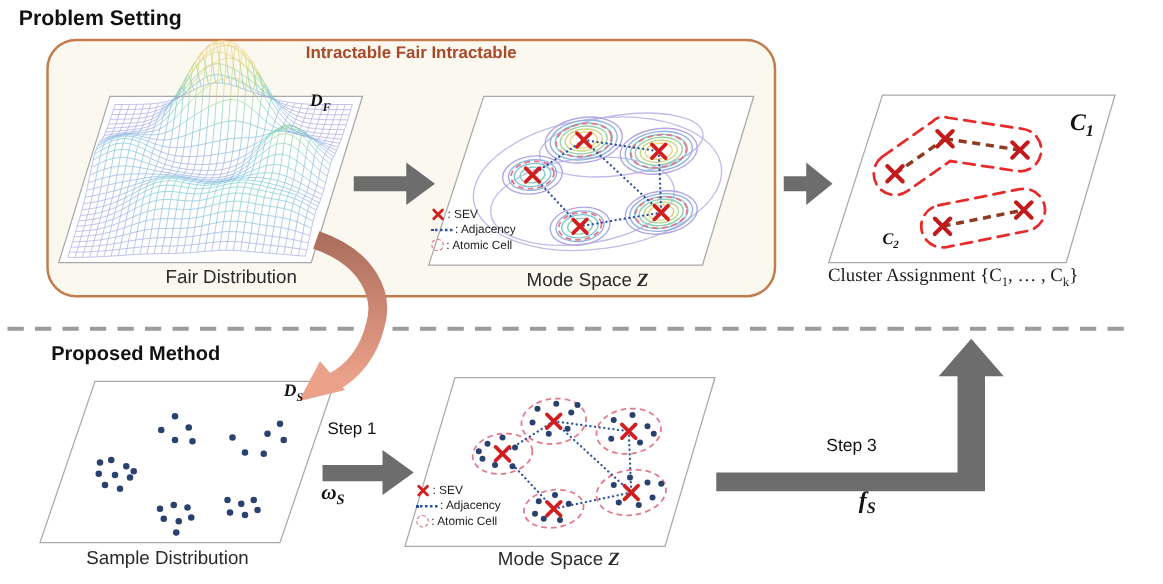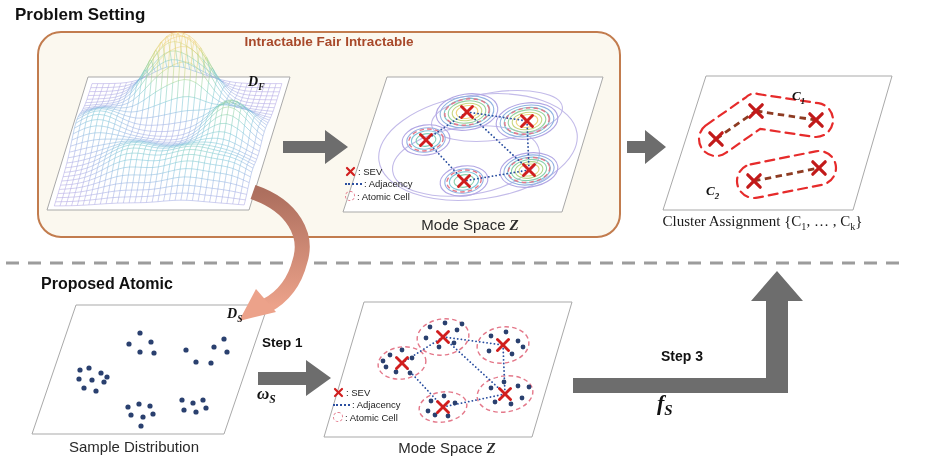--- a/index.html
+++ b/index.html
@@ -10,21 +10,21 @@
   #fig{position:absolute;left:0;top:0;z-index:2}
   .txt{position:absolute;z-index:3;white-space:nowrap;color:#1c1c1c}
   .title{font-weight:bold;font-size:17px;color:#111}
   .subtitle{font-weight:bold;font-size:16px;color:#111}
   .boxtitle{font-weight:bold;font-size:13.5px;color:#a8492a}
   .plabel{font-size:15px;color:#2a2a2a}
   .serif{font-family:"Liberation Serif",serif}
   .mathlbl{font-family:"Liberation Serif",serif;font-style:italic;font-weight:bold;font-size:14px;color:#111}
   .mathlbl sub, .serif sub{font-size:0.68em}
   .zsym{font-family:"Liberation Serif",serif;font-style:italic;font-weight:bold;margin-left:4px}
-  .steplbl{font-weight:bold;font-size:13.5px;color:#111}
+  .steplbl{font-weight:normal;font-size:13.5px;color:#111}
   .biased{font-size:11.5px;line-height:14px;color:#3c3c3c;text-align:center}
   .legend{position:absolute;z-index:3;font-size:9.5px;color:#222}
   .lrow{display:flex;align-items:center;gap:2px;height:12.5px}
   .ldots{width:17px;height:0;border-bottom:2px dotted #2b4fa0;display:inline-block}
   .lcell{width:8px;height:8px;border:1.2px dashed #e4788a;border-radius:50%;display:inline-block}
 </style>
 </head>
 <body>
 
 <div class="stage">
@@ -2248,20 +2248,21 @@
     </svg>
 
   <div class="txt title" style="left:15px;top:5px">Problem Setting</div>
 
   <div class="txt boxtitle" style="left:37px;top:34px;width:584px;text-align:center">Intractable Fair Intractable</div>
 
   <div class="txt mathlbl" style="left:248px;top:74px">
     <span>D</span><sub>F</sub>
   </div>
 
+  <div class="txt plabel" style="left:110px;top:213px;width:150px;text-align:center">Fair Distribution</div>
 
   <div class="txt plabel" style="left:395px;top:216px;width:150px;text-align:center">
     <span>Mode Space</span><span class="zsym">Z</span>
   </div>
 
   <div class="legend" style="left:345px;top:165px">
     <div class="lrow">
       <svg width="11" height="11">
         <line x1="2" y1="2" x2="9" y2="9" stroke="#d11e1e" stroke-width="2.2" stroke-linecap="round"></line>
         <line x1="2" y1="9" x2="9" y2="2" stroke="#d11e1e" stroke-width="2.2" stroke-linecap="round"></line>
@@ -2275,29 +2276,29 @@
     <div class="lrow">
       <span class="lcell"></span>
       <span>: Atomic Cell</span>
     </div>
   </div>
 
   <div class="txt serif" style="left:650px;top:213px;width:225px;text-align:center;font-size:15px">
     <span>Cluster Assignment {C</span><sub>1</sub><span>, … , C</span><sub>k</sub><span>}</span>
   </div>
 
-  <div class="txt mathlbl" style="left:792px;top:88px;font-size:13px">
+  <div class="txt mathlbl" style="left:856px;top:88px;font-size:19px">
     <span>C</span><sub>1</sub>
   </div>
   <div class="txt mathlbl" style="left:706px;top:183px;font-size:13px">
     <span>C</span><sub>2</sub>
   </div>
 
 
-  <div class="txt subtitle" style="left:41px;top:275px">Proposed Atomic</div>
+  <div class="txt subtitle" style="left:41px;top:275px">Proposed Method</div>
 
   <div class="txt mathlbl" style="left:227px;top:306px">
     <span>D</span><sub>S</sub>
   </div>
 
   <div class="txt plabel" style="left:59px;top:438px;width:150px;text-align:center">Sample Distribution</div>
 
   <div class="txt steplbl" style="left:262px;top:335px">Step 1</div>
   <div class="txt mathlbl" style="left:257px;top:384px;font-size:17px">
     <span>ω</span><sub>S</sub>
@@ -2319,17 +2320,17 @@
       <span class="ldots"></span>
       <span>: Adjacency</span>
     </div>
     <div class="lrow">
       <span class="lcell"></span>
       <span>: Atomic Cell</span>
     </div>
   </div>
 
   <div class="txt steplbl" style="left:661px;top:348px;font-size:14px">Step 3</div>
-  <div class="txt mathlbl" style="left:657px;top:390px;font-size:22px">
+  <div class="txt mathlbl" style="left:687px;top:390px;font-size:19px">
     <span>f</span><sub>S</sub>
   </div>
 
 </div>
 
 </body></html>

